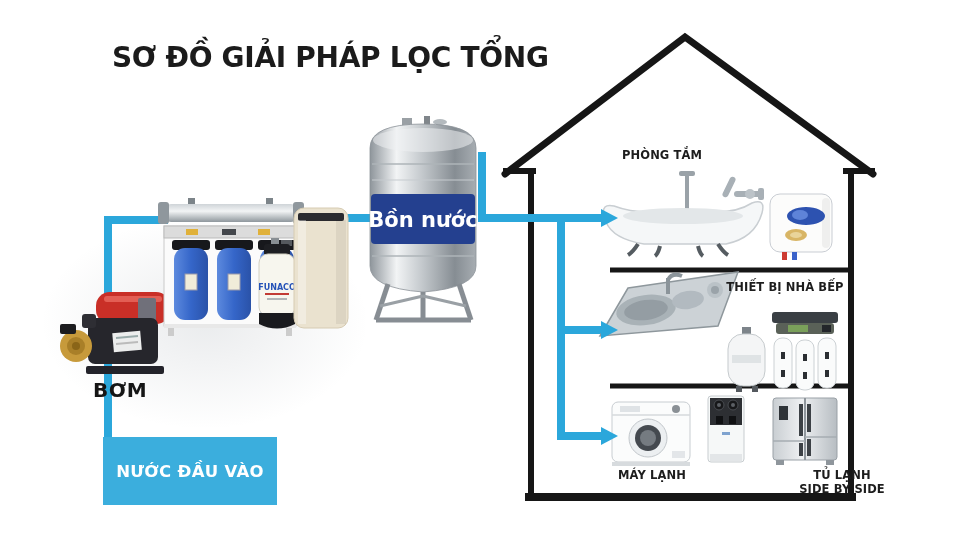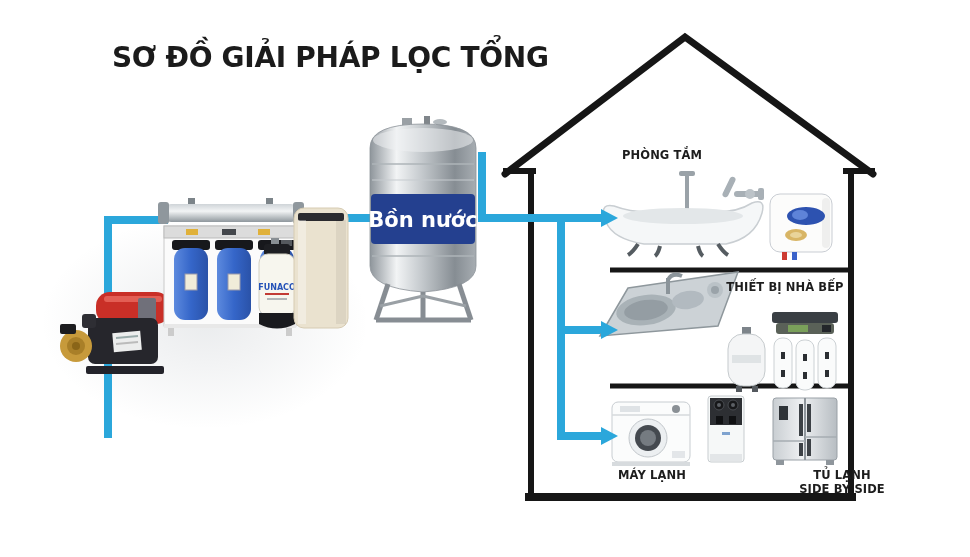--- a/index.html
+++ b/index.html
@@ -65,21 +65,25 @@
     <rect x="30" y="32" width="70" height="46" rx="7" fill="#26262c"></rect>
     <rect x="55" y="46" width="28" height="19" fill="#eceded" transform="rotate(-5 69 55)"></rect>
     <line x1="58" y1="52" x2="80" y2="50" stroke="#9aa" stroke-width="2"></line>
     <line x1="58" y1="58" x2="80" y2="56" stroke="#bbb" stroke-width="2"></line>
     <circle cx="18" cy="60" r="16" fill="#c79a3b"></circle>
     <circle cx="18" cy="60" r="9" fill="#a97f28"></circle>
     <circle cx="18" cy="60" r="4" fill="#8a6518"></circle>
     <rect x="2" y="38" width="16" height="10" rx="2" fill="#1c1c1f"></rect>
     <rect x="24" y="28" width="14" height="14" rx="3" fill="#2e2e34"></rect>
   </svg>
-
+  <div class="pump-lbl">BƠM</div>
+
+  <div class="input-box">
+    <div class="txt">NƯỚC ĐẦU VÀO</div>
+  </div>
 
   <svg class="equip" style="left:158px;top:196px;" width="146" height="140" viewBox="0 0 146 140">
     <defs>
       <linearGradient id="uvg" x1="0" y1="0" x2="0" y2="1">
         <stop offset="0" stop-color="#cfd4d8"></stop>
           <stop offset="0.4" stop-color="#f2f4f5"></stop>
           <stop offset="1" stop-color="#8f979d"></stop>
       </linearGradient>
       <linearGradient id="fcg" x1="0" y1="0" x2="1" y2="0">
         <stop offset="0" stop-color="#5d8ade"></stop>

